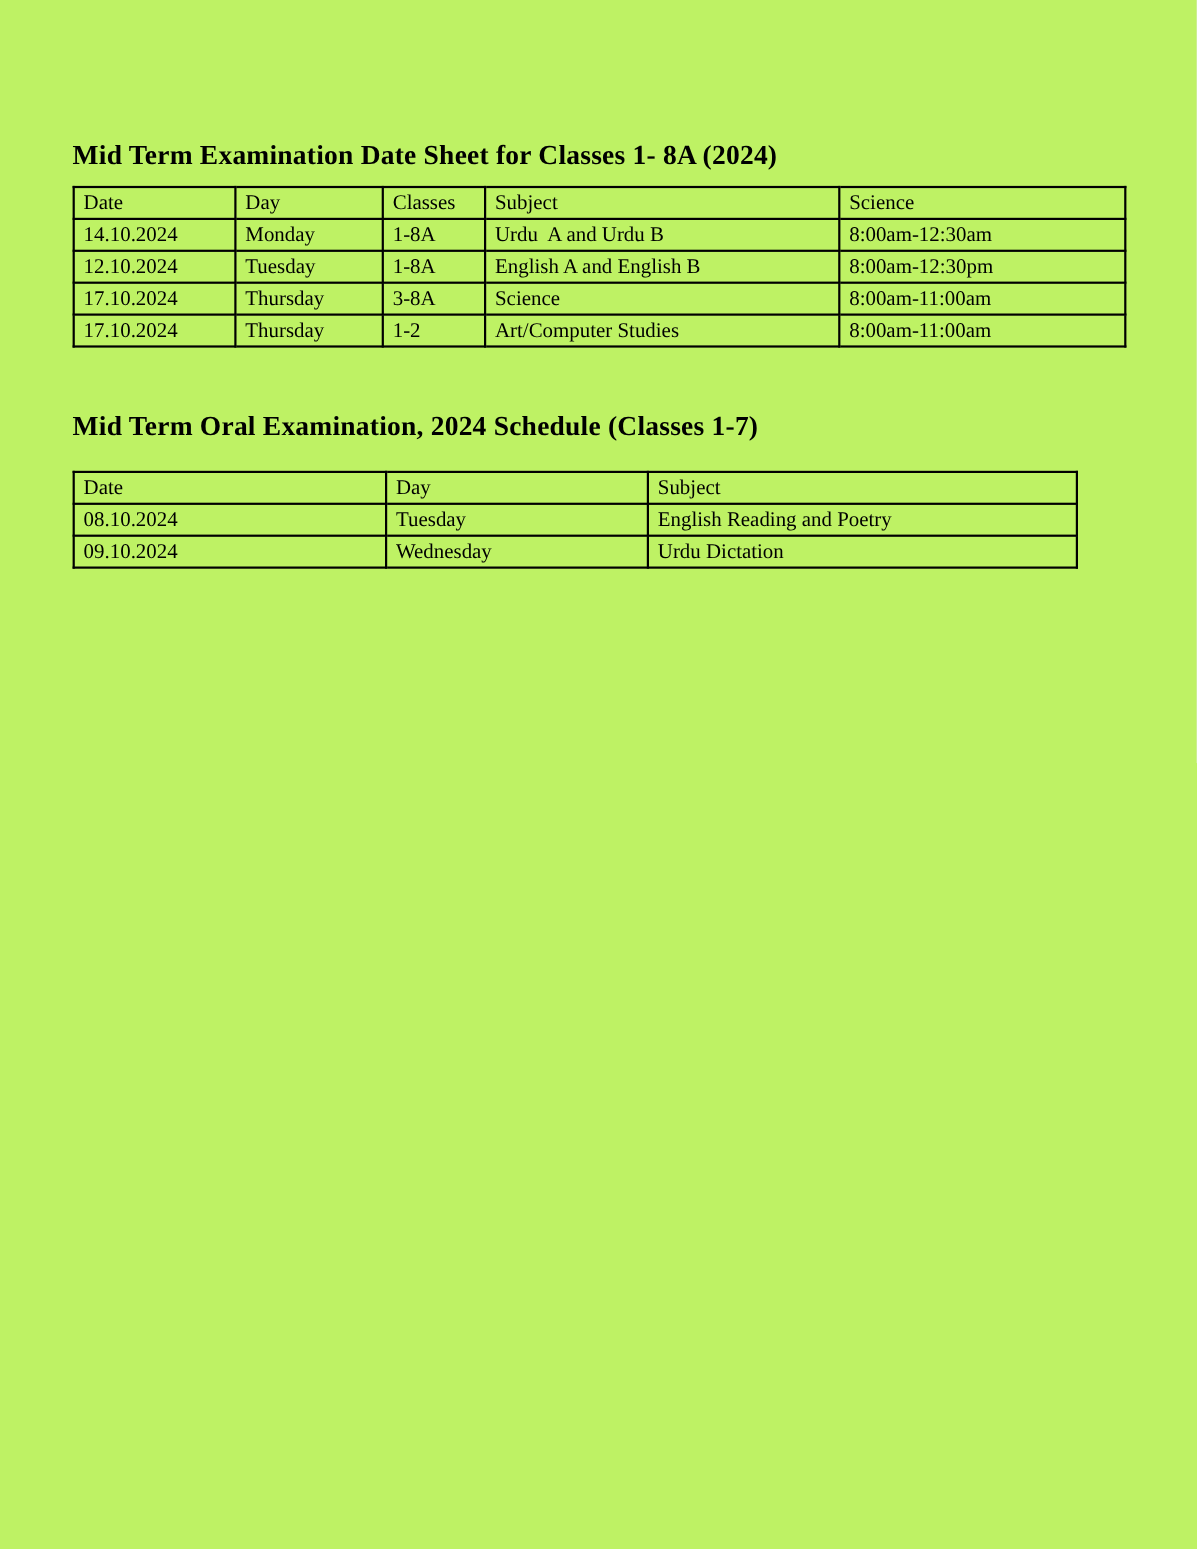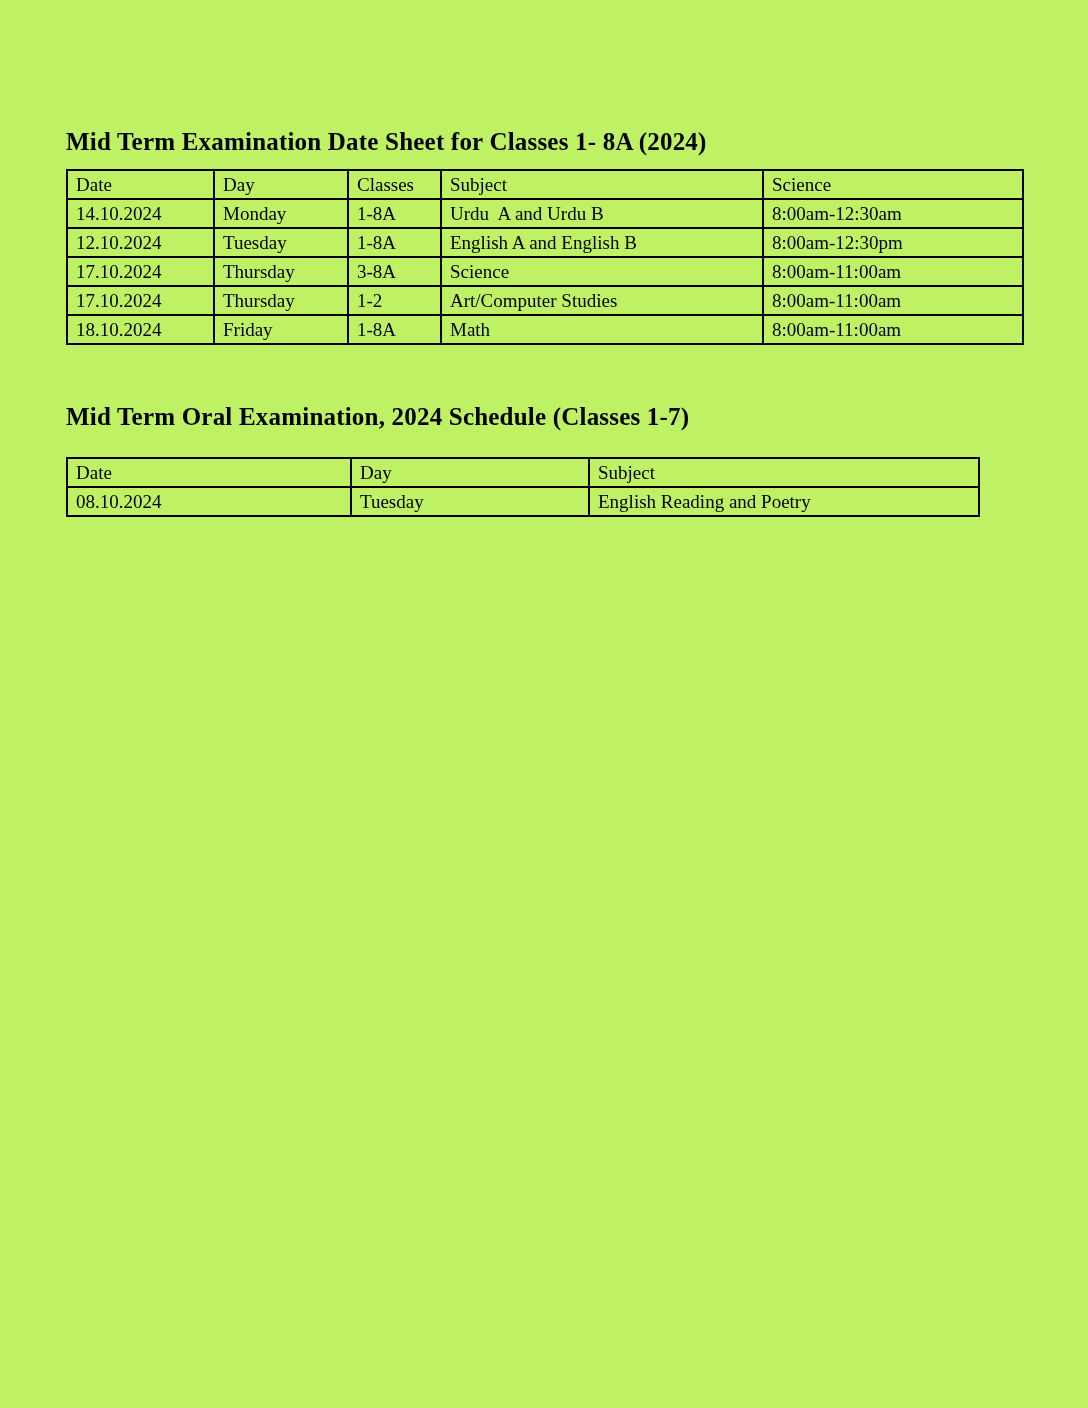--- a/index.html
+++ b/index.html
@@ -94,27 +94,20 @@
             <td>Science</td>
             <td>8:00am-11:00am</td>
           </tr>
           <tr>
             <td>17.10.2024</td>
             <td>Thursday</td>
             <td>1-2</td>
             <td>Art/Computer Studies</td>
             <td>8:00am-11:00am</td>
           </tr>
-          <tr>
-            <td>18.10.2024</td>
-            <td>Friday</td>
-            <td>1-8A</td>
-            <td>Math</td>
-            <td>8:00am-11:00am</td>
-          </tr>
         </tbody>
       </table>
 
     <div class="gap-between"></div>
 
     <h1 class="section-title" id="title-oral">Mid Term Oral Examination, 2024 Schedule (Classes 1-7)</h1>
 
     <table class="sched" id="table-oral">
         <colgroup>
           <col style="width: 284px;">
@@ -127,17 +120,22 @@
             <th>Day</th>
             <th>Subject</th>
           </tr>
         </thead>
         <tbody>
           <tr>
             <td>08.10.2024</td>
             <td>Tuesday</td>
             <td>English Reading and Poetry</td>
           </tr>
+          <tr>
+            <td>09.10.2024</td>
+            <td>Wednesday</td>
+            <td>Urdu Dictation</td>
+          </tr>
         </tbody>
       </table>
 
   </div>
 </div>
 
 </body></html>

